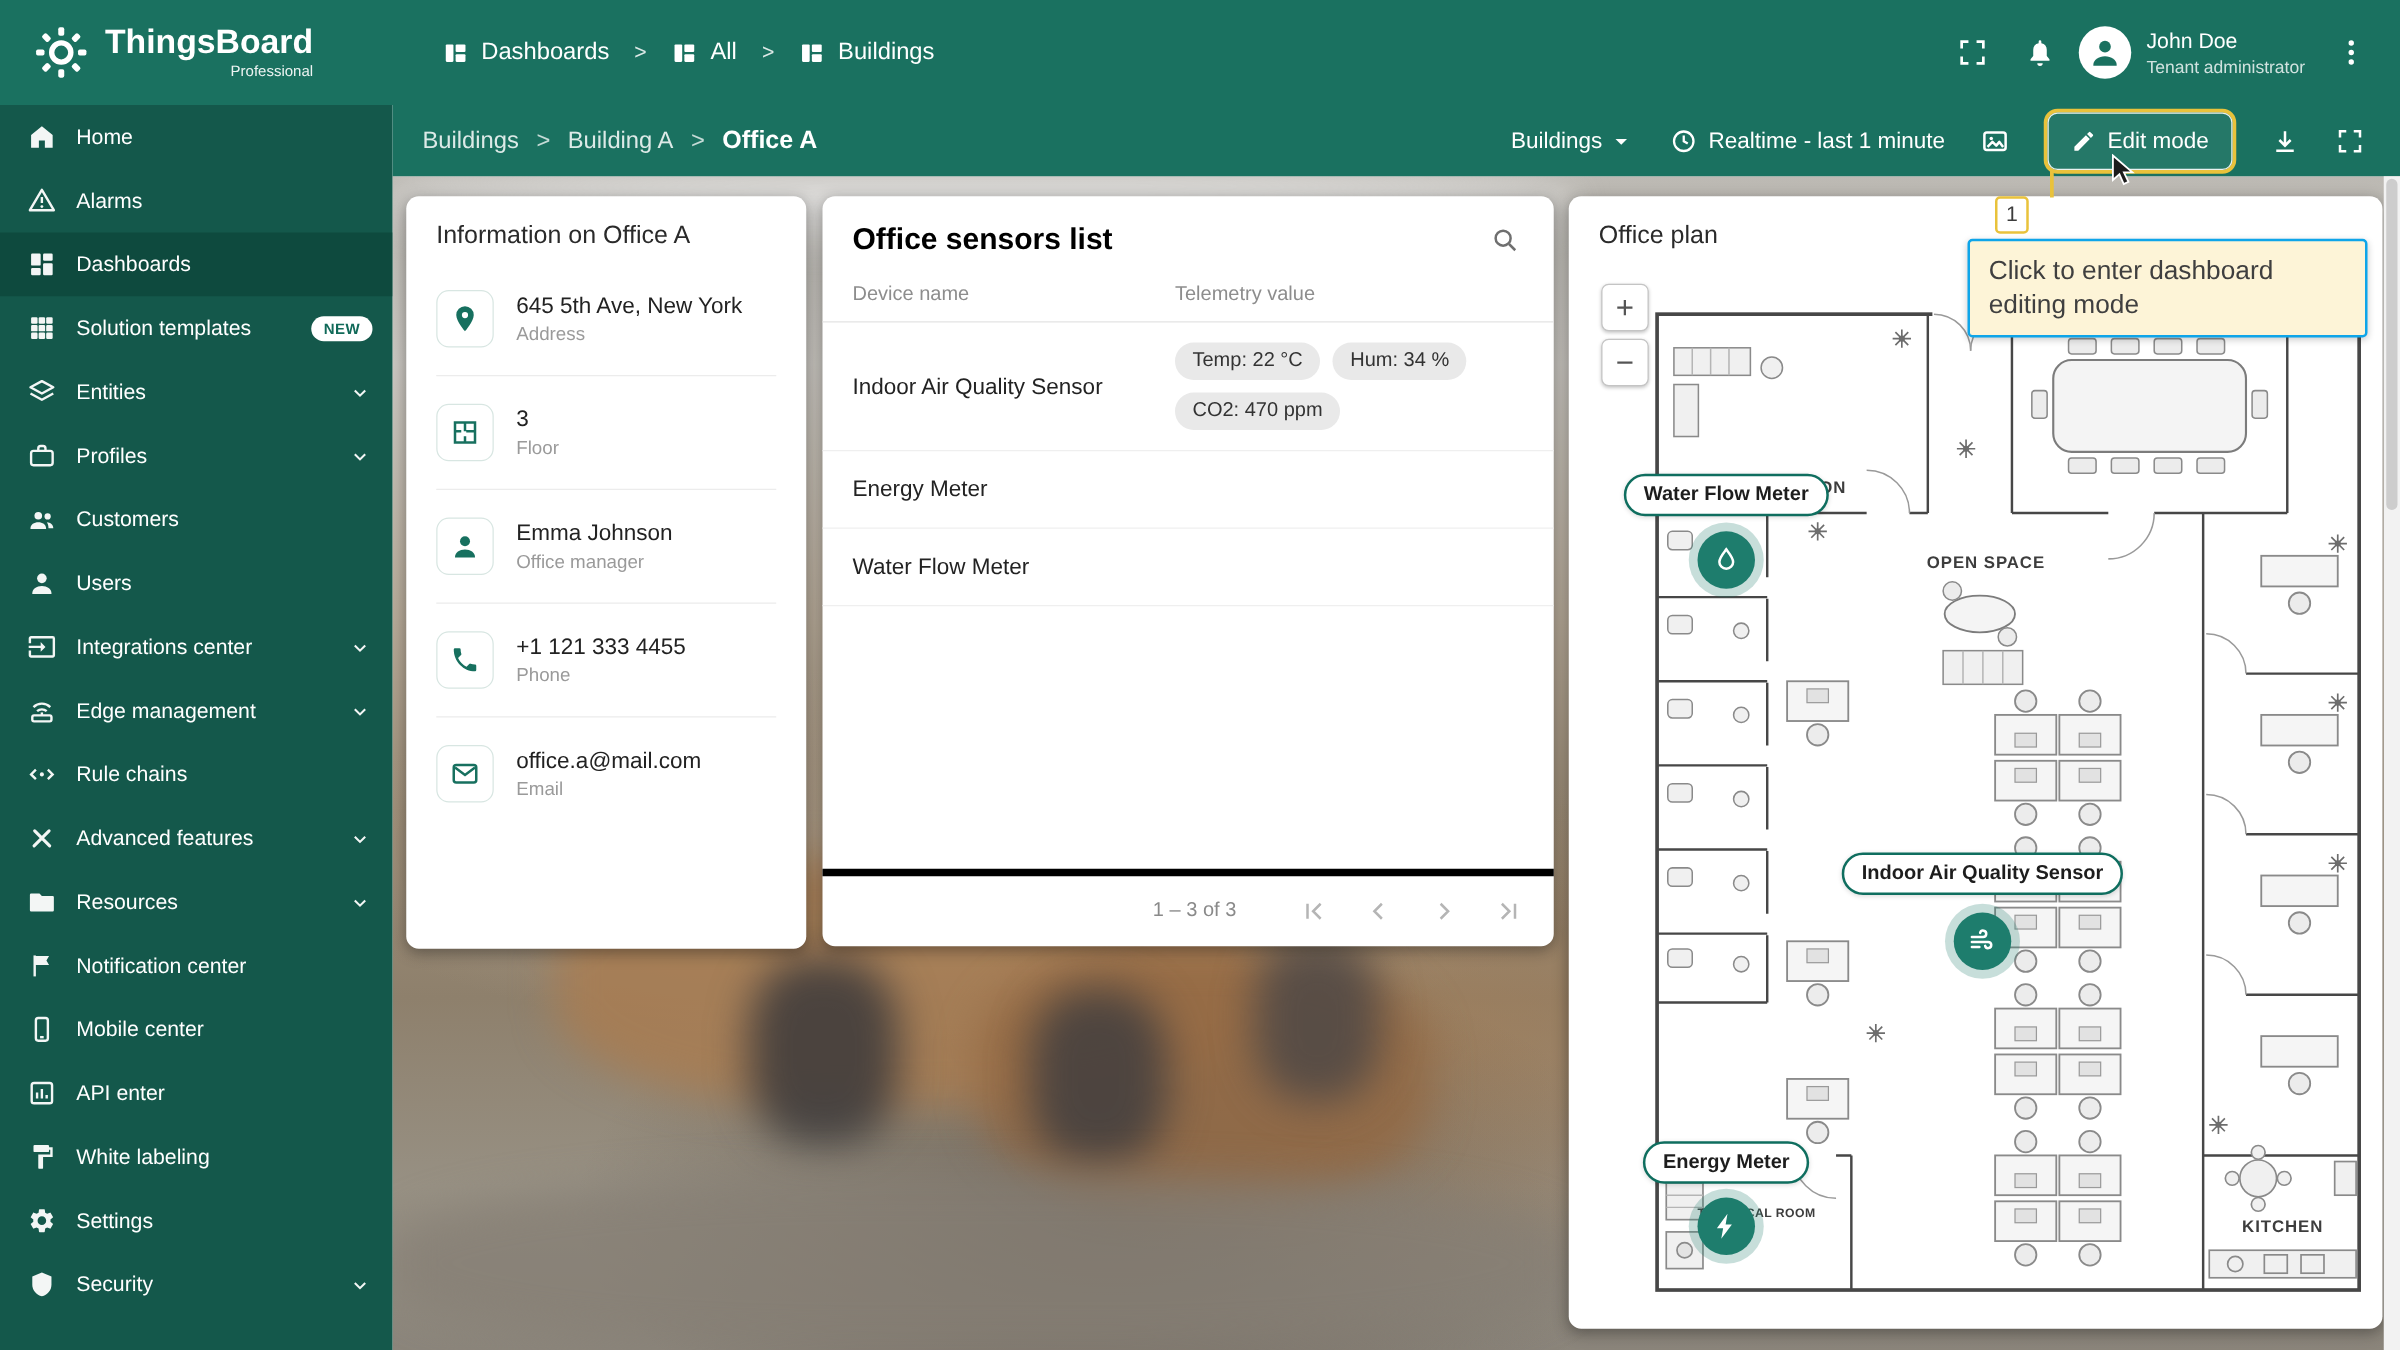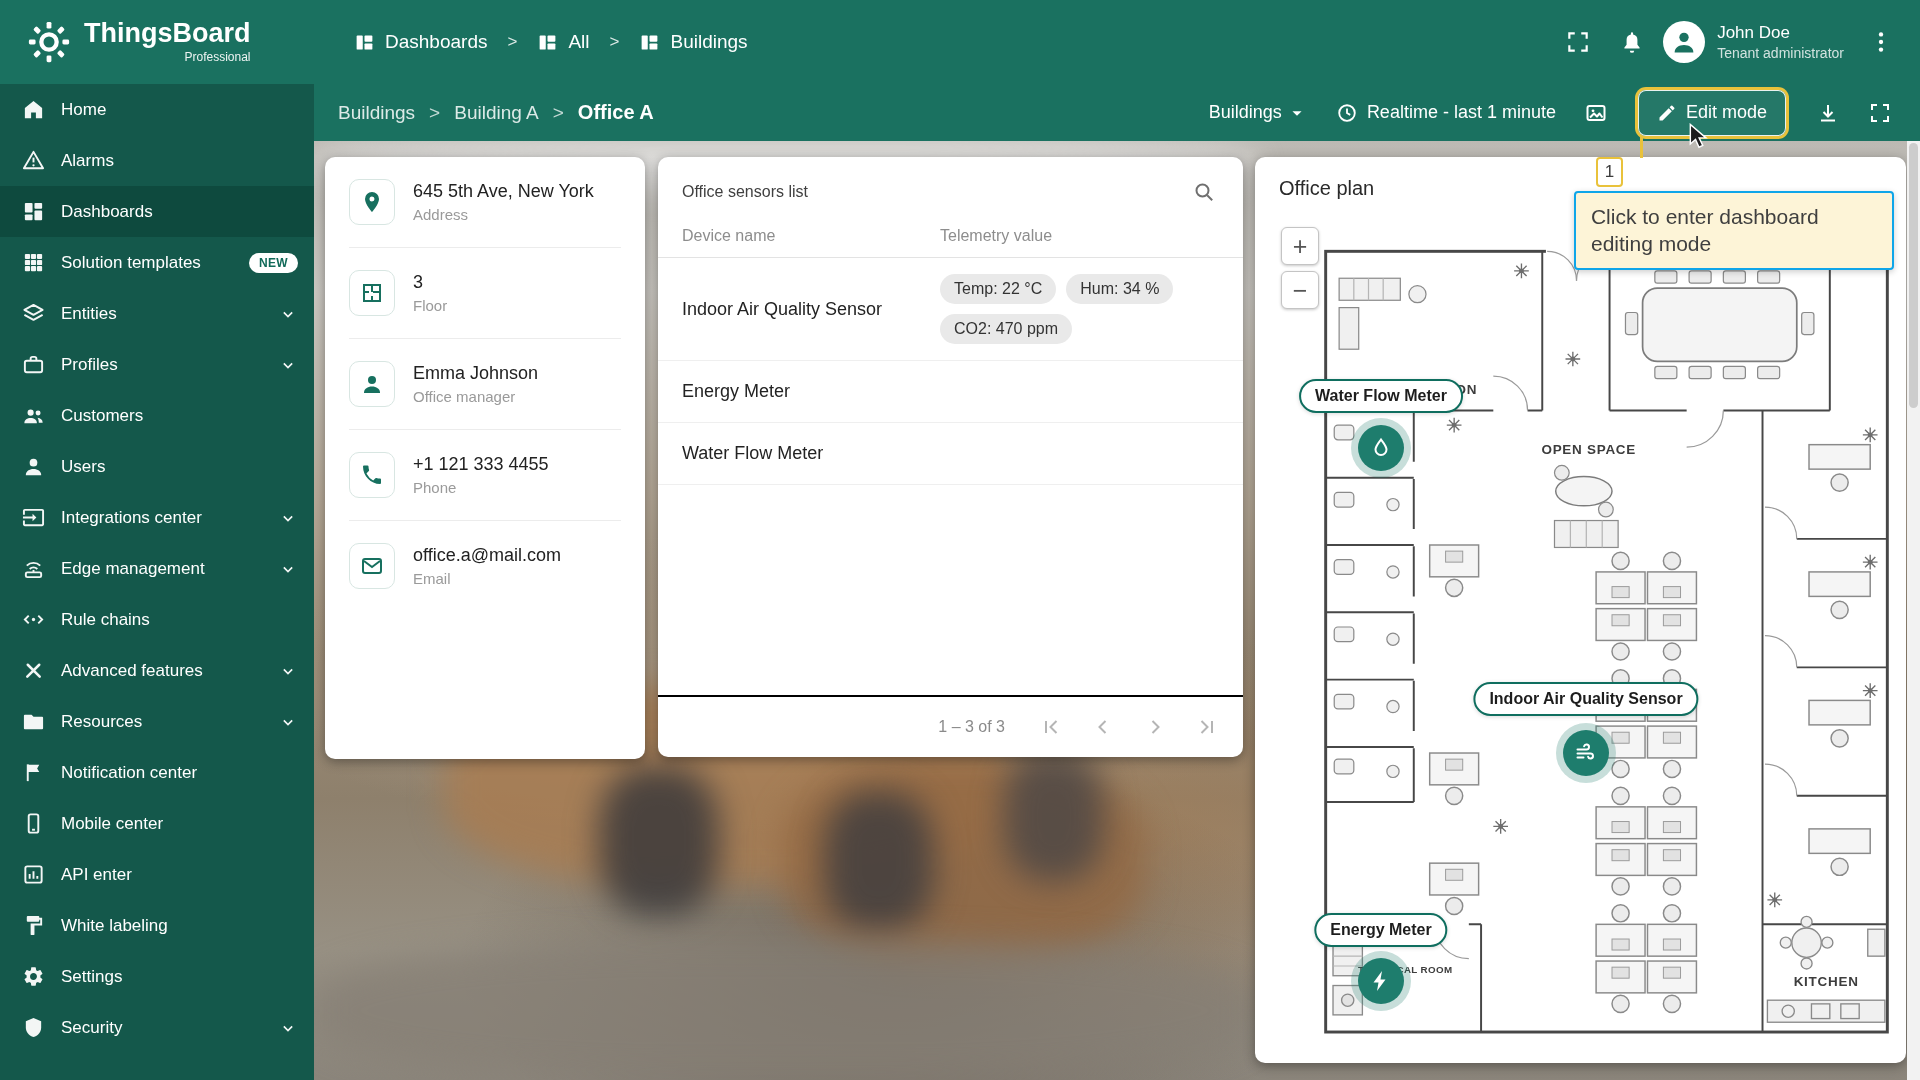--- a/index.html
+++ b/index.html
@@ -74,30 +74,30 @@
 .info-card{left:11px;top:16px;width:320px;height:602px}
 .info-row{display:flex;align-items:center;gap:18px;margin:0 24px;padding:22px 0;border-bottom:1px solid #ececec}
 .info-row:last-child{border-bottom:none}
 .info-iconbox{width:46px;height:46px;border:1px solid #d8e6e2;border-radius:10px;display:flex;align-items:center;justify-content:center;color:#17705f;flex:none}
 .info-value{font-size:18px;color:#222;margin-bottom:4px}
 .info-label{font-size:15px;color:#9a9a9a}
 
 
 .sensors-card{left:344px;top:16px;width:585px;height:600px;display:flex;flex-direction:column}
 .sensors-head{display:flex;align-items:center;justify-content:space-between;padding:18px 22px 8px 24px}
-.sensors-title{font-size:16px;font-weight:400;color:#404040}
+.sensors-title{font-size:24px;font-weight:700;color:#000000}
 .search-btn{color:#6f6f6f;cursor:pointer;width:34px;height:34px;display:flex;align-items:center;justify-content:center}
 .table-header{display:flex;padding:10px 24px 12px;border-bottom:1px solid #e3e3e3;color:#8d8d8d;font-size:16px}
 .col-name{width:258px;flex:none}
 .sensor-row{display:flex;align-items:center;padding:16px 24px;border-bottom:1px solid #efefef;font-size:18px;color:#232323;min-height:62px}
 .sensor-name{color:#232323}
 .chips{display:flex;flex-wrap:wrap;gap:10px;width:300px}
 .chip{background:#e9e9e9;border-radius:16px;padding:6px 14px;font-size:16px;color:#333;white-space:nowrap}
 .sensors-spacer{flex:1}
-.pagination{display:flex;align-items:center;justify-content:flex-end;gap:34px;padding:0 24px;height:62px;border-top:2px solid #000000;color:#8a8a8a;font-size:16px}
+.pagination{display:flex;align-items:center;justify-content:flex-end;gap:50px;padding:0 24px;height:62px;border-top:6px solid #000000;color:#8a8a8a;font-size:16px}
 .pag-icons{display:flex;gap:28px;color:#b5b5b5}
 .pag-icons .icn{cursor:pointer}
 
 
 .plan-card{left:941px;top:16px;width:651px;height:906px}
 .zoom{position:absolute;left:26px;top:70px;z-index:7;display:flex;flex-direction:column;gap:6px}
 .zoom-btn{width:38px;height:38px;background:#fff;border:1px solid #c4c4c4;border-radius:6px;font-size:25px;color:#555;display:flex;align-items:center;justify-content:center;cursor:pointer;box-shadow:0 1px 3px rgba(0,0,0,.22)}
 .plan-wrap{position:absolute;left:67px;top:82px;width:569px;height:798px}
 .plan-svg{width:569px;height:798px;display:block}
 .room-label{font-size:11px;font-weight:700;fill:#3d3d3d;letter-spacing:.6px;text-anchor:middle;font-family:"Liberation Sans",sans-serif}
@@ -607,20 +607,21 @@
     <div class="blob" style="left:130px;top:545px;width:560px;height:200px;background:rgba(168,124,82,.85)"></div>
     <div class="blob" style="left:470px;top:620px;width:360px;height:200px;background:rgba(146,104,66,.8)"></div>
     <div class="blob" style="left:285px;top:625px;width:120px;height:150px;background:rgba(52,52,56,.8)"></div>
     <div class="blob" style="left:510px;top:650px;width:110px;height:140px;background:rgba(58,58,62,.78)"></div>
     <div class="blob" style="left:690px;top:610px;width:100px;height:130px;background:rgba(64,64,68,.7)"></div>
     <div class="blob" style="left:40px;top:500px;width:110px;height:70px;background:rgba(46,46,50,.6)"></div>
     <div class="blob" style="left:0;top:800px;width:941px;height:139px;background:rgba(134,127,117,.7)"></div>
   </div>
 
   <section class="card info-card">
+    <div class="card-title">Information on Office A</div>
     <div id="info-rows">
         <div class="info-row">
           <div class="info-iconbox">
             <svg viewBox="0 0 24 24" class="icn">
               <use href="#icon-pin"></use>
             </svg>
           </div>
           <div class="info-text">
             <div class="info-value">645 5th Ave, New York</div>
             <div class="info-label">Address</div>

